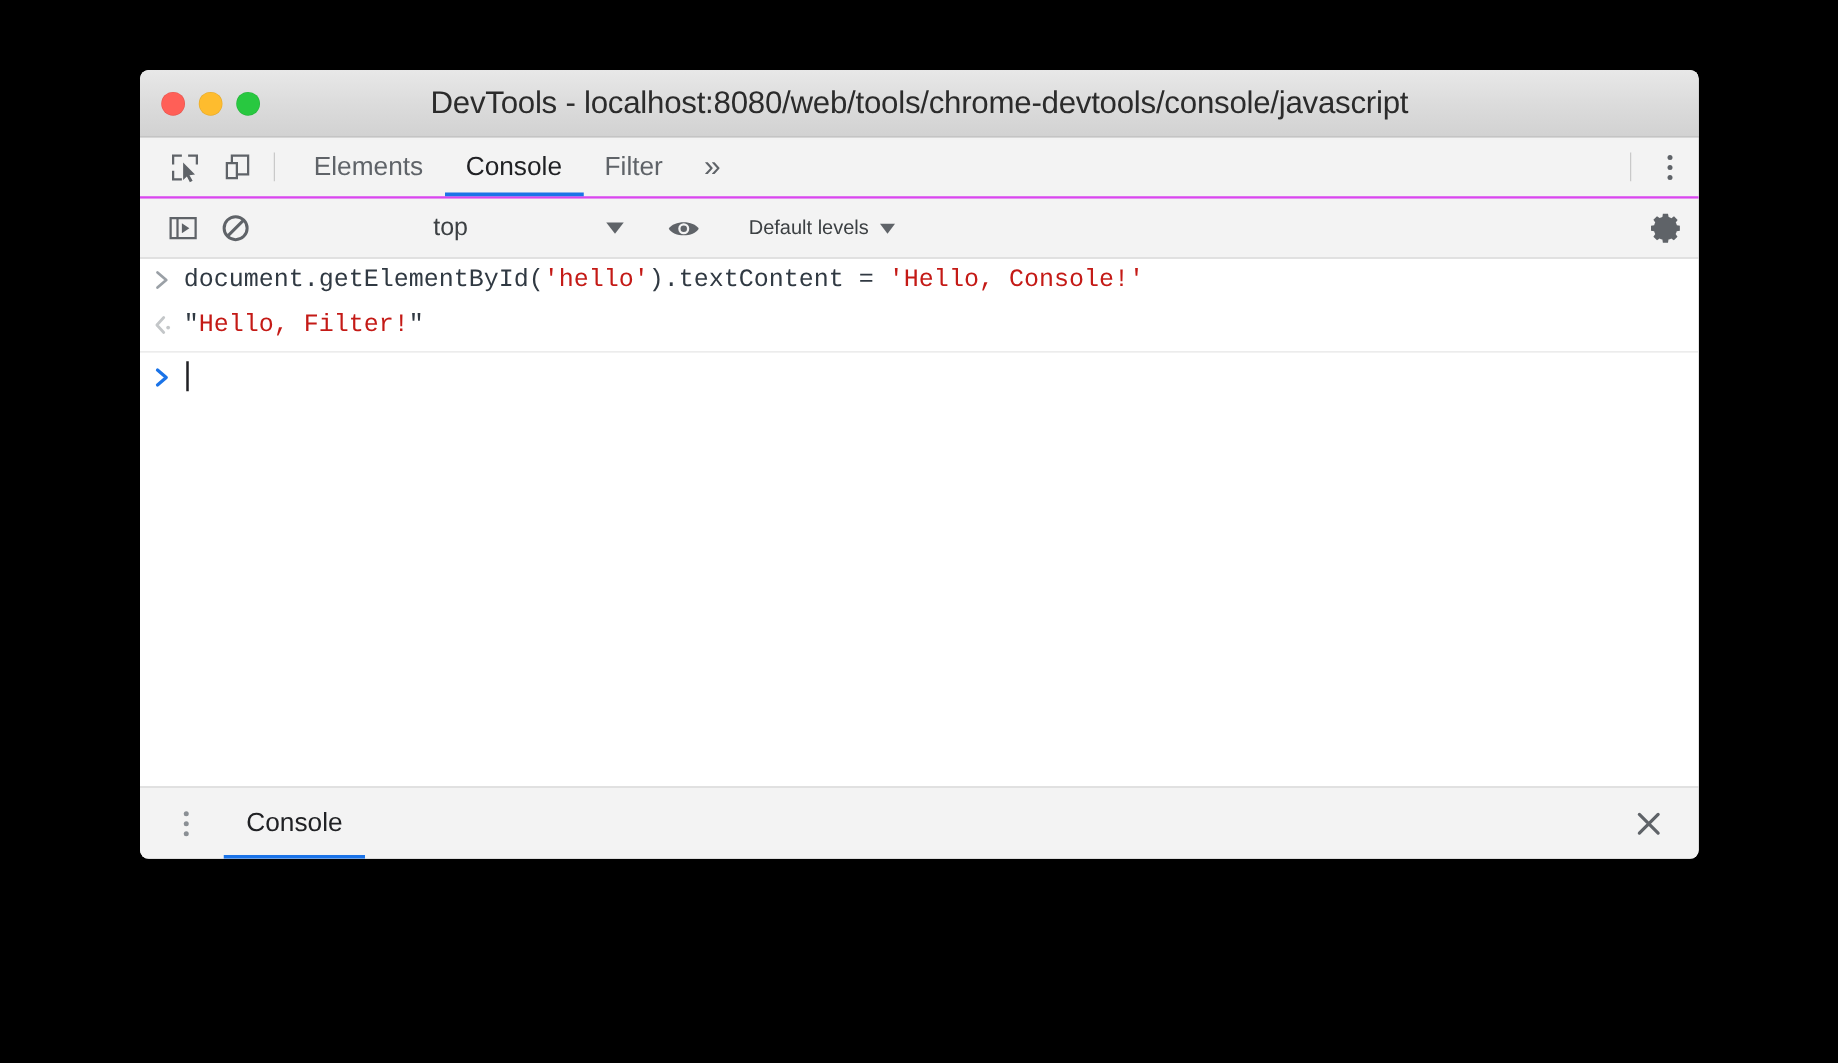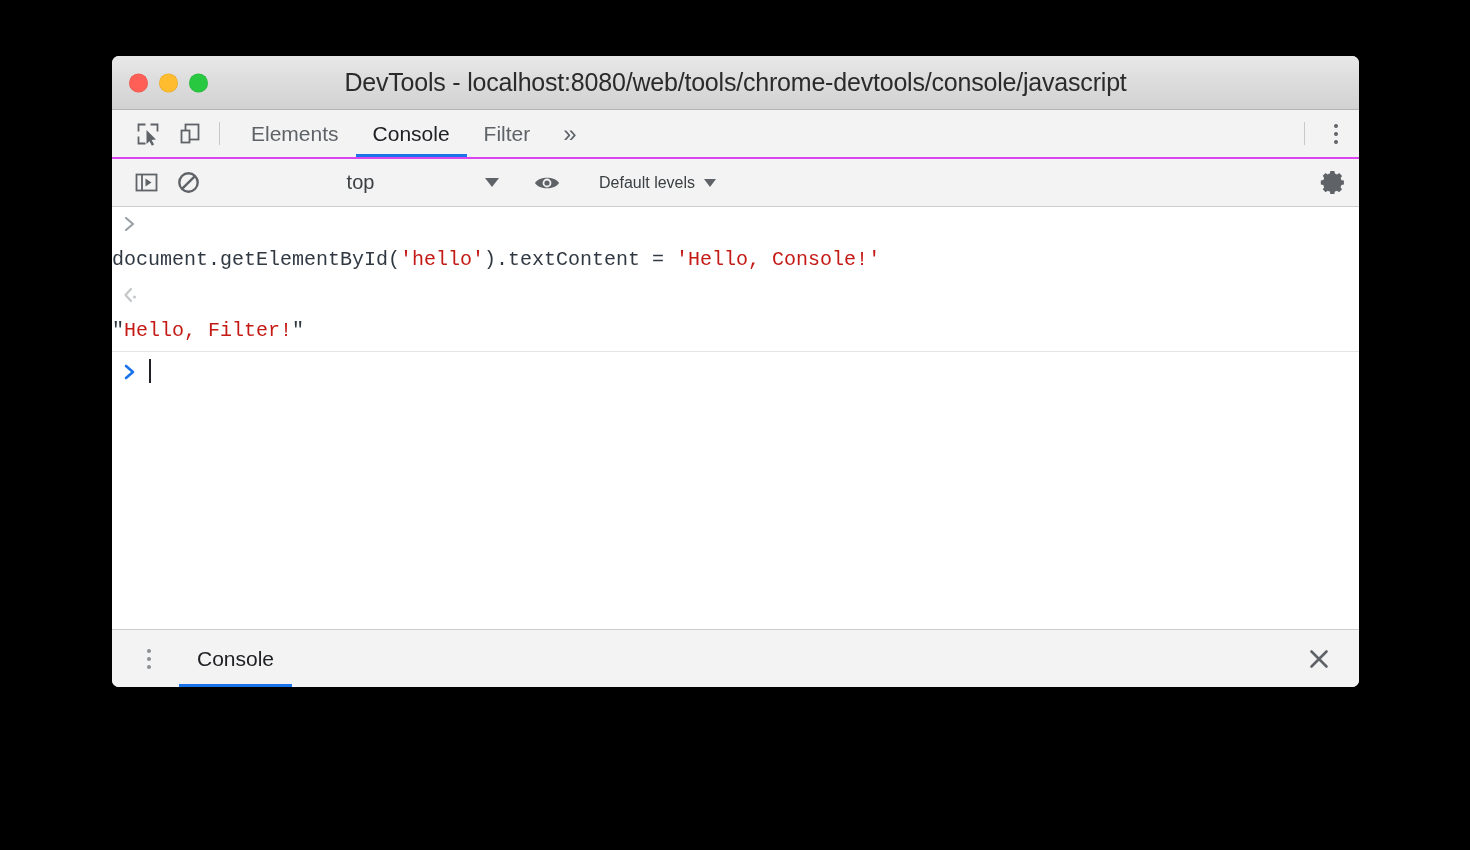--- a/index.html
+++ b/index.html
@@ -226,21 +226,20 @@
     position: relative;
   }
 
   .console-row {
     display: flex;
     align-items: flex-start;
     padding: 5px 0 5px 0;
     font-family: "Liberation Mono", monospace;
     font-size: 20px;
     line-height: 26px;
-    flex-direction: column;
   }
   .console-row.result { border-bottom: 1px solid #e6e6e6; padding-bottom: 7px; }
 
   .gutter {
     width: 35px;
     flex: 0 0 35px;
     display: flex;
     align-items: flex-start;
     justify-content: center;
     padding-top: 1px;

